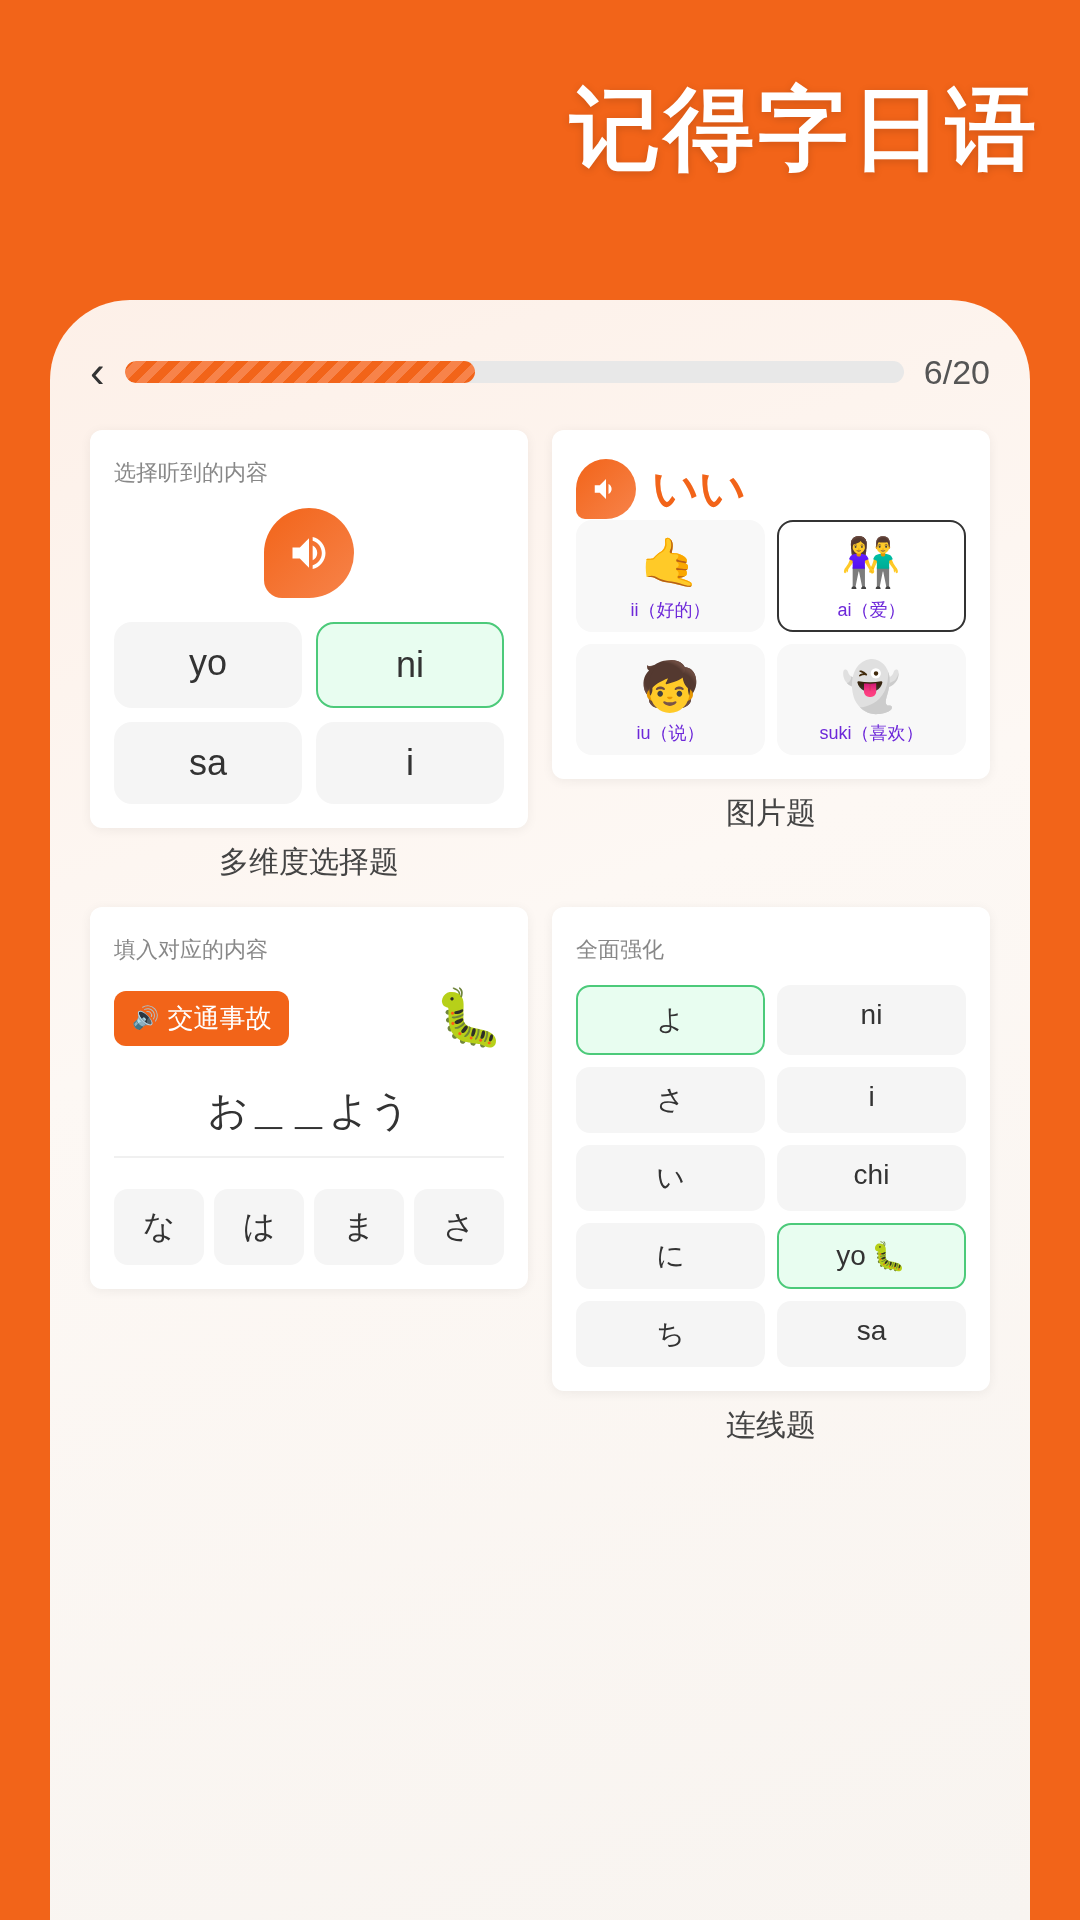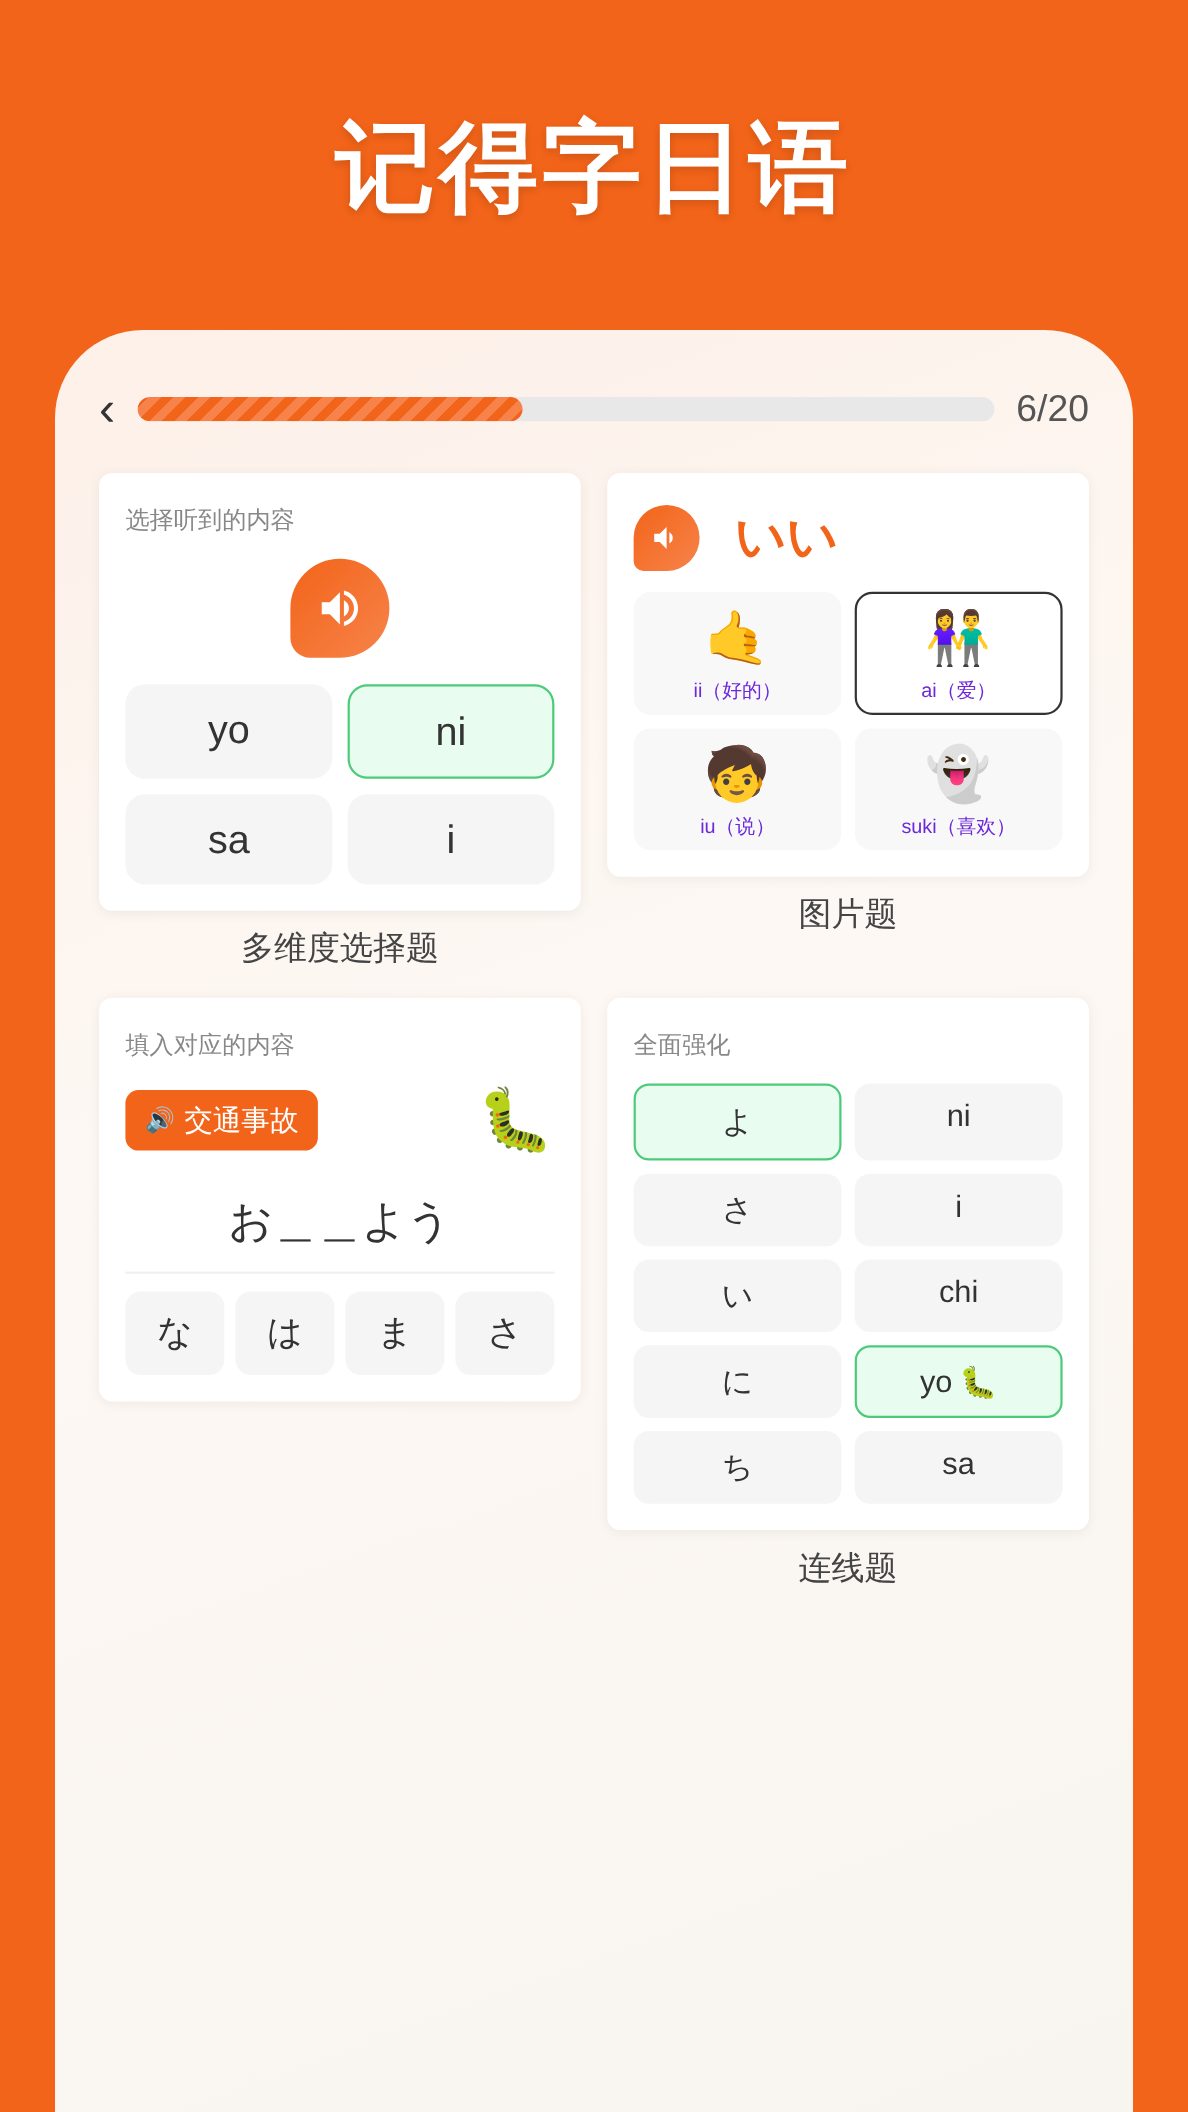--- a/index.html
+++ b/index.html
@@ -6,22 +6,22 @@
     body {
       width: 1080px;
       height: 1920px;
       background: #f26419;
       font-family: 'PingFang SC', 'Helvetica Neue', Arial, sans-serif;
       overflow: hidden;
       position: relative;
     }
 
     .header {
-      text-align: center;
-      padding: 104px 40px 40px;
+      text-align: right;
+      padding: 80px 40px 40px;
       color: white;
     }
     .header-title {
       font-size: 90px;
       font-weight: 800;
       letter-spacing: 4px;
       line-height: 1.1;
       text-shadow: 0 2px 8px rgba(0,0,0,0.15);
     }
     .header-subtitle {
@@ -140,22 +140,21 @@
       background: #e8fdf0;
       border: 2.5px solid #4cca7a;
       color: #333;
     }
 
     
     .card-right-top {}
     .speaker-row {
       display: flex;
       align-items: center;
-      gap: 32px;
-      margin-bottom: 18px;
+      gap: 16px;
     }
     .speaker-small {
       width: 60px;
       height: 60px;
       background: linear-gradient(135deg, #f26419, #f7834a);
       border-radius: 50% 50% 50% 15%;
       display: flex;
       align-items: center;
       justify-content: center;
       flex-shrink: 0;
@@ -233,21 +232,21 @@
     .mascot {
       font-size: 56px;
       margin-left: auto;
     }
     .fill-sentence {
       font-size: 40px;
       color: #333;
       text-align: center;
       padding: 14px 0 18px;
       border-bottom: 2px solid #f0f0f0;
-      margin-bottom: 16px;
+      margin-bottom: 31px;
     }
     .kana-keyboard {
       display: grid;
       grid-template-columns: repeat(4, 1fr);
       gap: 10px;
       margin-top: 10px;
     }
     .kana-key {
       background: #f5f5f5;
       border-radius: 14px;

